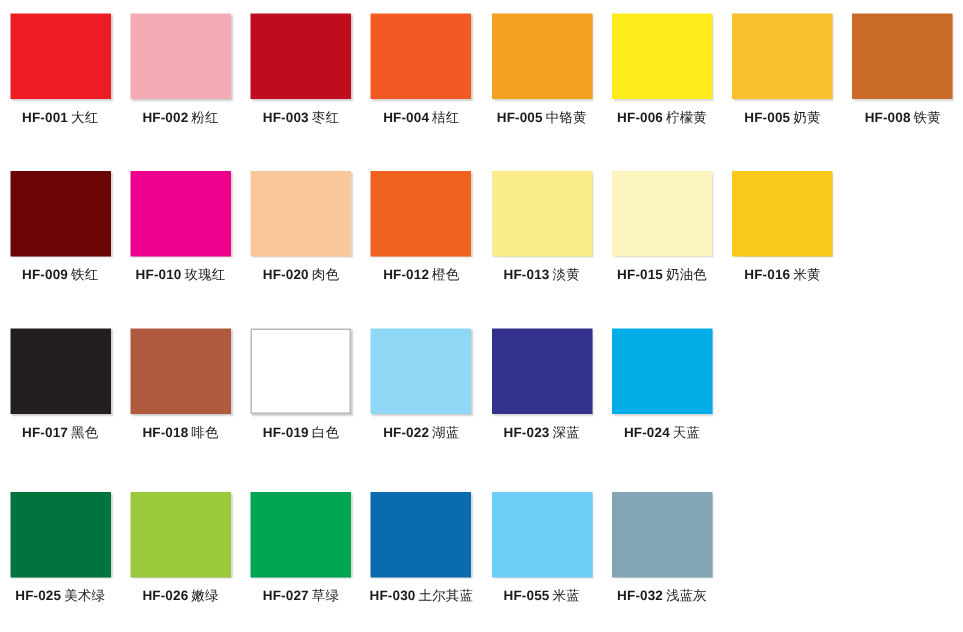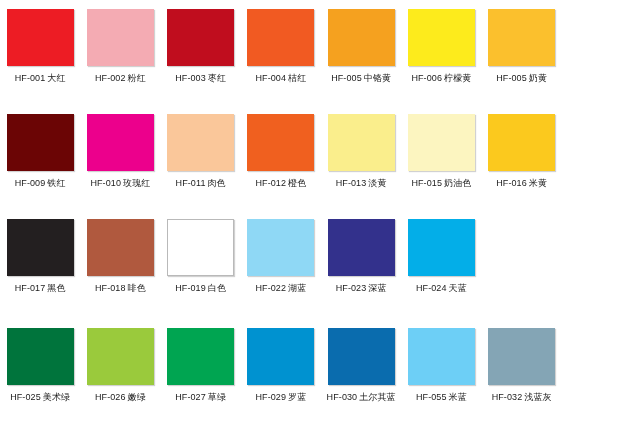--- a/index.html
+++ b/index.html
@@ -59,21 +59,21 @@
     font-size: 9px;
     line-height: 11px;
     color: #1b1b1b;
     white-space: nowrap;
     letter-spacing: 0.1px;
     font-weight: bold;
     text-align: center;
     font-family: "Liberation Sans", "DejaVu Sans", sans-serif;
   }
   .swatch-code {
-    font-weight: normal;
+    font-weight: bold;
   }
   .swatch-name {
     font-weight: normal;
     margin-left: 2px;
   }
 </style>
 </head>
 <body>
 
 <div id="swatch-chart">
@@ -99,33 +99,37 @@
         <div class="swatch-label"><span class="swatch-code">HF-005</span><span class="swatch-name">中铬黄</span></div>
       </div>
       <div class="swatch-cell">
         <div class="swatch-chip" style="background: rgb(253, 235, 28);"></div>
         <div class="swatch-label"><span class="swatch-code">HF-006</span><span class="swatch-name">柠檬黄</span></div>
       </div>
       <div class="swatch-cell">
         <div class="swatch-chip" style="background: rgb(251, 192, 45);"></div>
         <div class="swatch-label"><span class="swatch-code">HF-005</span><span class="swatch-name">奶黄</span></div>
       </div>
+      <div class="swatch-cell">
+        <div class="swatch-chip" style="background: rgb(201, 106, 40);"></div>
+        <div class="swatch-label"><span class="swatch-code">HF-008</span><span class="swatch-name">铁黄</span></div>
+      </div>
     </div>
   <div class="swatch-row">
       <div class="swatch-cell">
         <div class="swatch-chip" style="background: rgb(107, 5, 5);"></div>
         <div class="swatch-label"><span class="swatch-code">HF-009</span><span class="swatch-name">铁红</span></div>
       </div>
       <div class="swatch-cell">
         <div class="swatch-chip" style="background: rgb(236, 0, 140);"></div>
         <div class="swatch-label"><span class="swatch-code">HF-010</span><span class="swatch-name">玫瑰红</span></div>
       </div>
       <div class="swatch-cell">
         <div class="swatch-chip" style="background: rgb(250, 199, 154);"></div>
-        <div class="swatch-label"><span class="swatch-code">HF-011</span><span class="swatch-name">肉色</span></div>
+        <div class="swatch-label"><span class="swatch-code">HF-020</span><span class="swatch-name">肉色</span></div>
       </div>
       <div class="swatch-cell">
         <div class="swatch-chip" style="background: rgb(240, 96, 31);"></div>
         <div class="swatch-label"><span class="swatch-code">HF-012</span><span class="swatch-name">橙色</span></div>
       </div>
       <div class="swatch-cell">
         <div class="swatch-chip" style="background: rgb(250, 238, 140);"></div>
         <div class="swatch-label"><span class="swatch-code">HF-013</span><span class="swatch-name">淡黄</span></div>
       </div>
       <div class="swatch-cell">
@@ -170,24 +174,20 @@
       </div>
       <div class="swatch-cell">
         <div class="swatch-chip" style="background: rgb(154, 202, 60);"></div>
         <div class="swatch-label"><span class="swatch-code">HF-026</span><span class="swatch-name">嫩绿</span></div>
       </div>
       <div class="swatch-cell">
         <div class="swatch-chip" style="background: rgb(0, 165, 81);"></div>
         <div class="swatch-label"><span class="swatch-code">HF-027</span><span class="swatch-name">草绿</span></div>
       </div>
       <div class="swatch-cell">
-        <div class="swatch-chip" style="background: rgb(0, 146, 208);"></div>
-        <div class="swatch-label"><span class="swatch-code">HF-029</span><span class="swatch-name">罗蓝</span></div>
-      </div>
-      <div class="swatch-cell">
         <div class="swatch-chip" style="background: rgb(10, 108, 174);"></div>
         <div class="swatch-label"><span class="swatch-code">HF-030</span><span class="swatch-name">土尔其蓝</span></div>
       </div>
       <div class="swatch-cell">
         <div class="swatch-chip" style="background: rgb(109, 207, 246);"></div>
         <div class="swatch-label"><span class="swatch-code">HF-055</span><span class="swatch-name">米蓝</span></div>
       </div>
       <div class="swatch-cell">
         <div class="swatch-chip" style="background: rgb(132, 165, 181);"></div>
         <div class="swatch-label"><span class="swatch-code">HF-032</span><span class="swatch-name">浅蓝灰</span></div>

